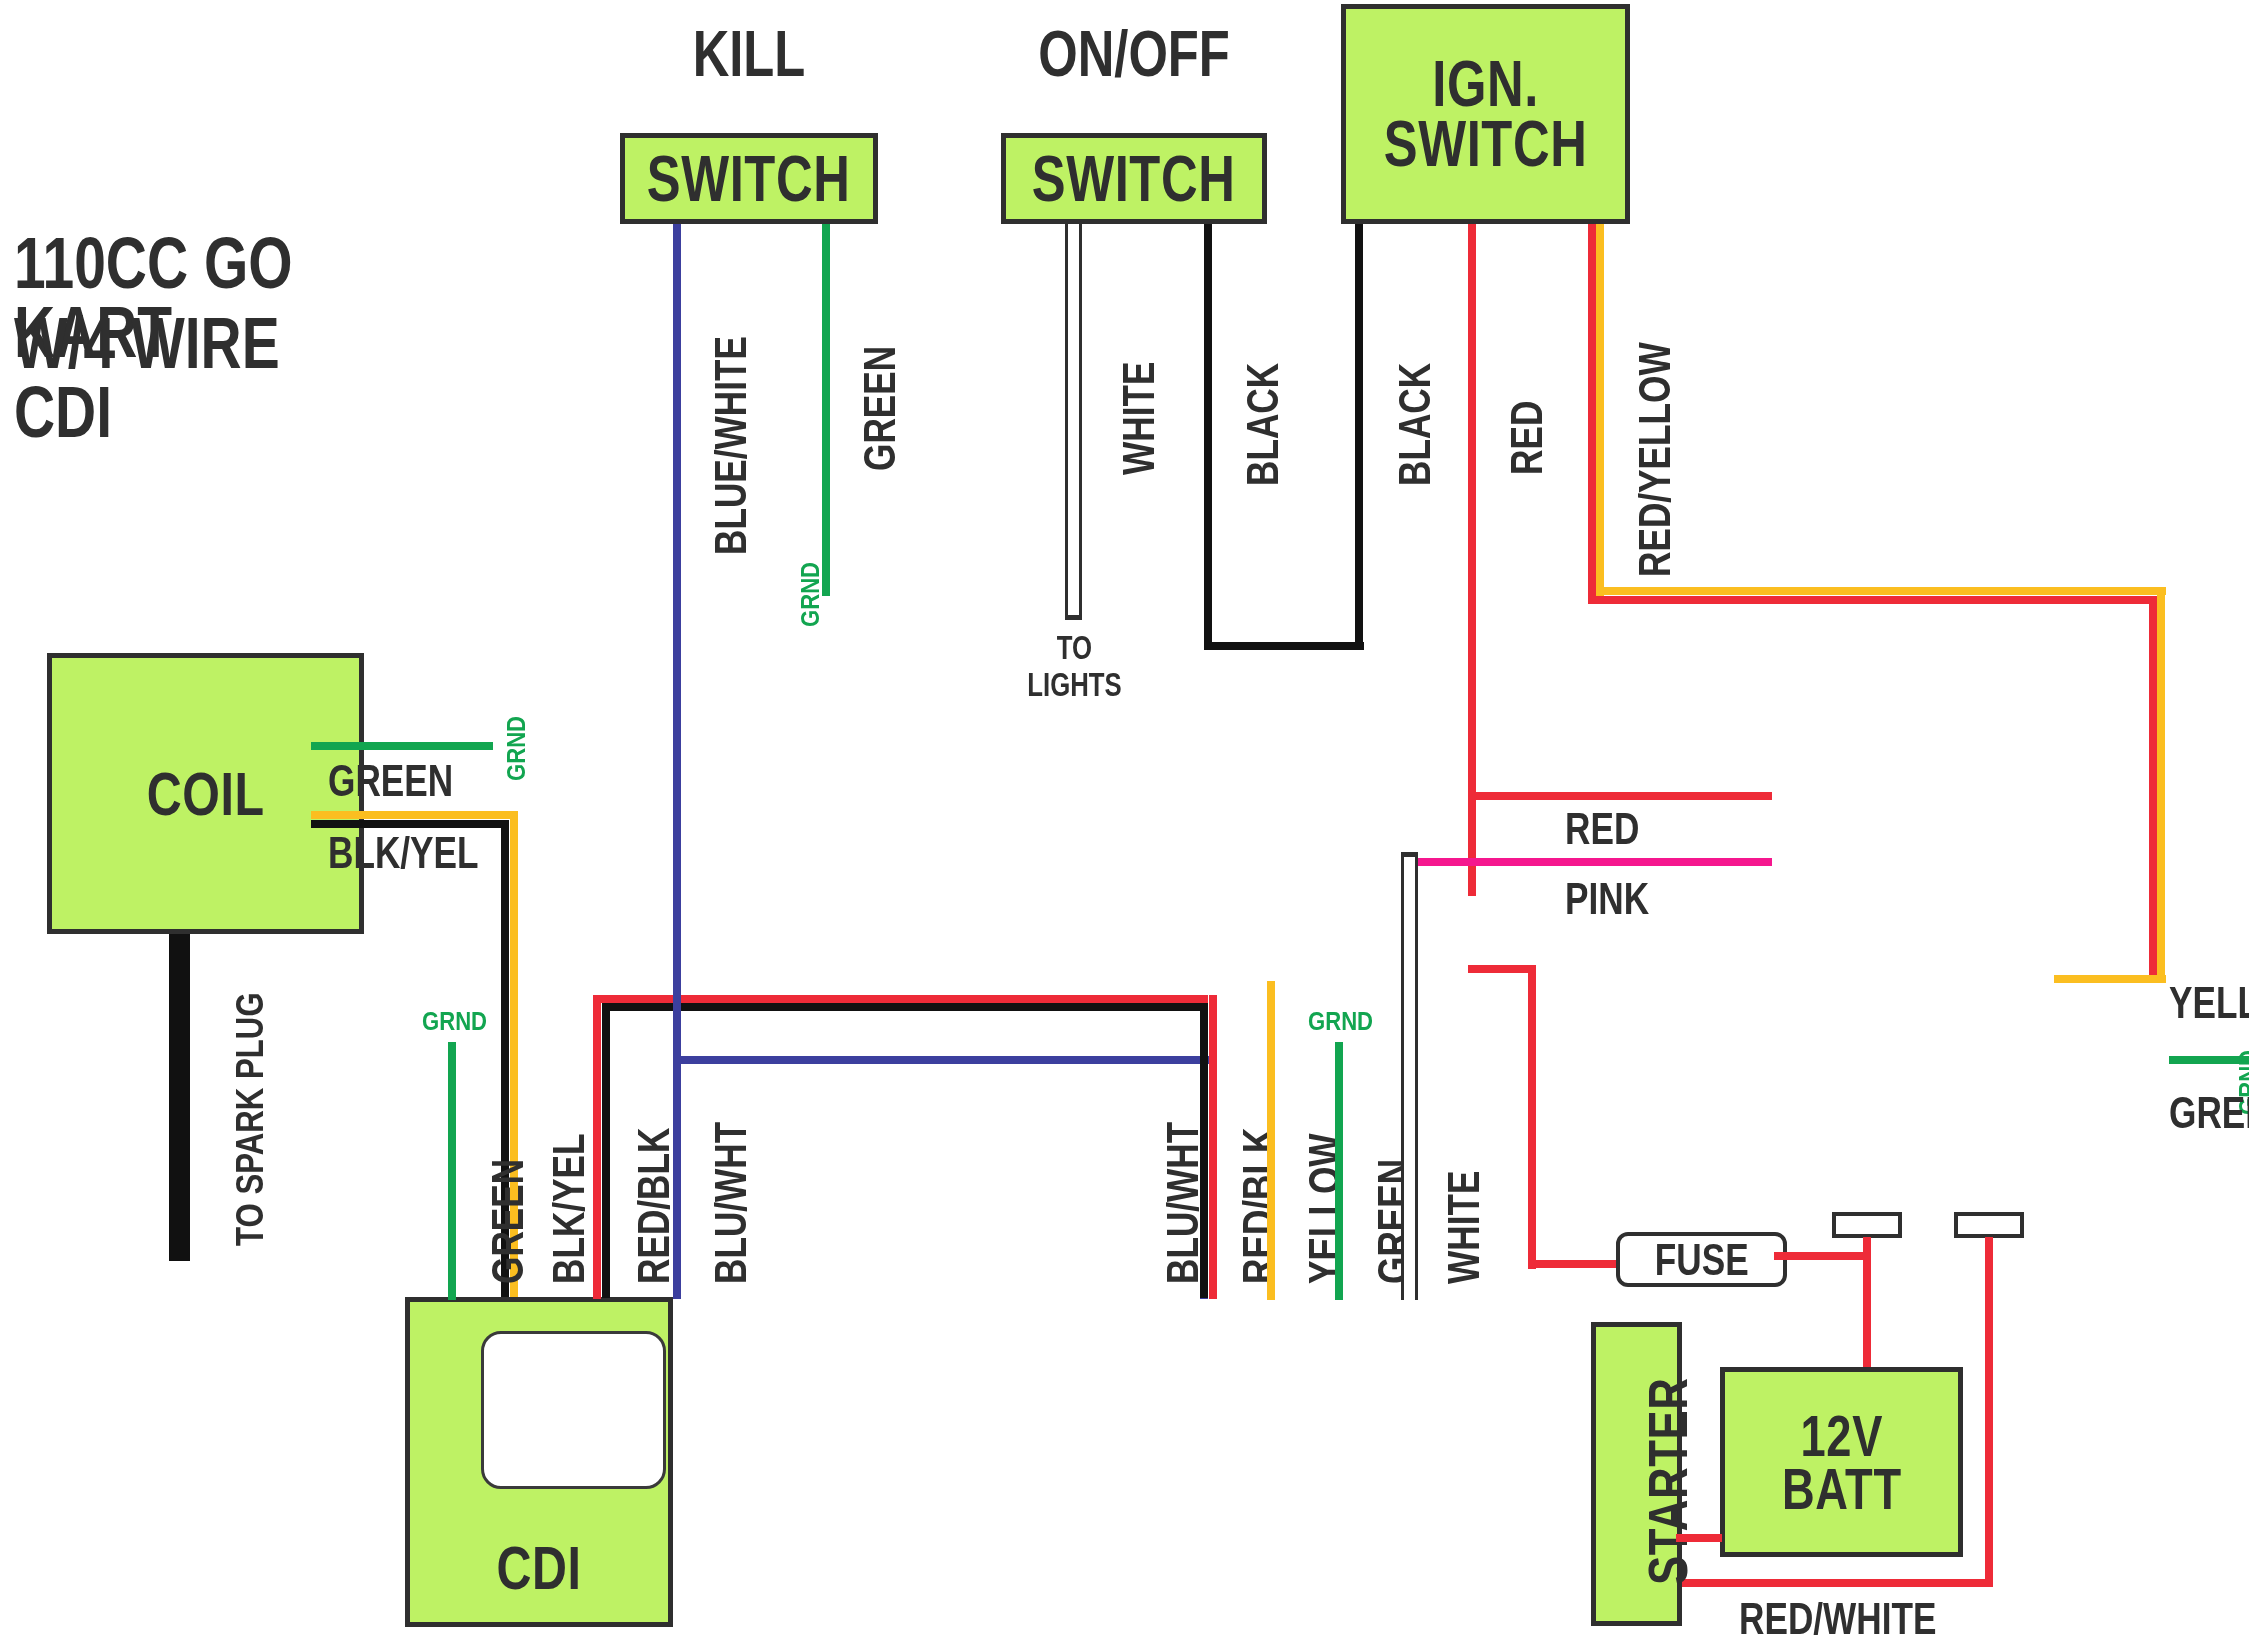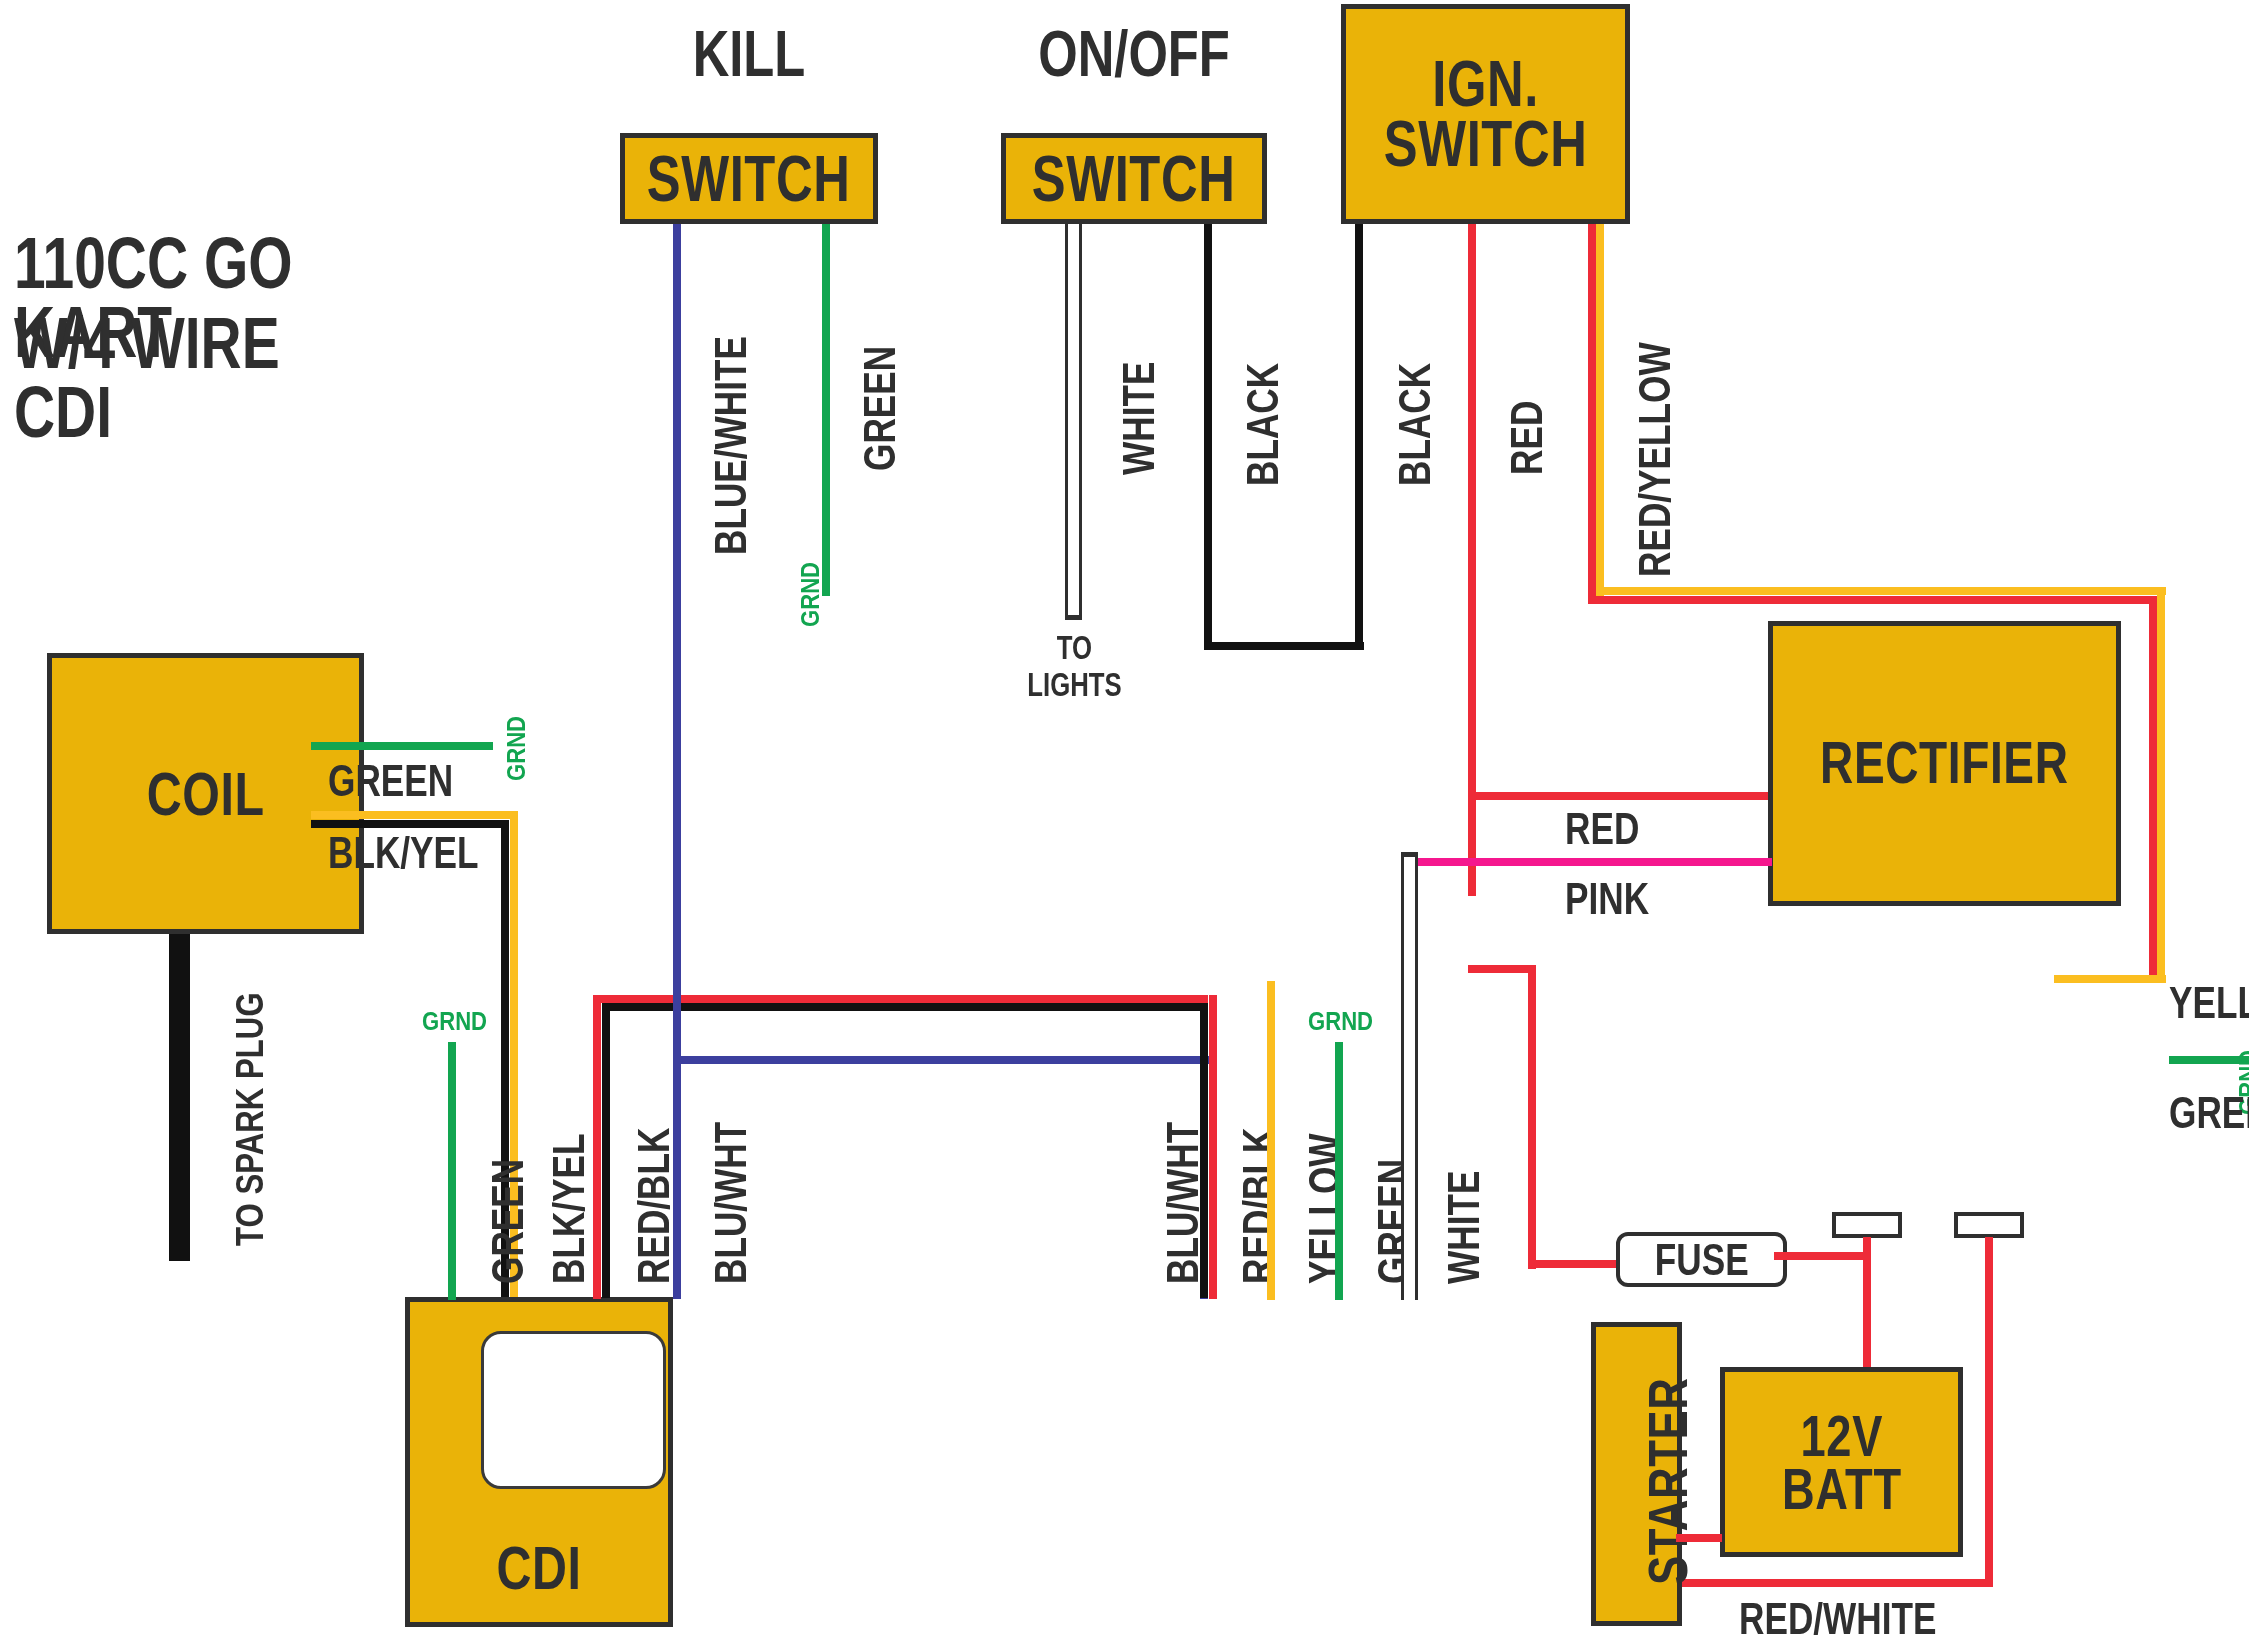--- a/index.html
+++ b/index.html
@@ -1,20 +1,20 @@
 <!DOCTYPE html>
 <html style="font-size:12px"><head>
 <meta charset="utf-8">
 <style>
   html,body{margin:0;padding:0;background:#fff;}
   body{font-family:"Liberation Sans", sans-serif;}
   #stage{position:relative;width:2250px;height:1649px;background:#fff;overflow:hidden;}
 
   
-  .box{position:absolute;border:5.3px solid #2f2f2f;background:#eab308;box-sizing:border-box;
+  .box{position:absolute;border:5.3px solid #2f2f2f;background:#bef264;box-sizing:border-box;
        display:flex;align-items:center;justify-content:center;}
   .box .lbl{font-weight:700;color:#2f2f2f;line-height:.92;text-align:center;
             font-stretch:condensed;transform:scaleX(.78);letter-spacing:0.8px;white-space:pre-line;}
 
   
   .cap{position:absolute;font-weight:700;color:#2f2f2f;line-height:.95;
        transform:scaleX(.78);transform-origin:center;white-space:pre-line;text-align:center;}
 
   
   .w{position:absolute;}
@@ -94,23 +94,20 @@
   <div class="wl rot" style="left:1630px;top:577px;font-size:44px;">RED/YELLOW</div>
 
   <div class="w wh" style="left:1588px;top:596px;width:570px;background:#ee2b38;"></div>
   <div class="w wh" style="left:1596px;top:587px;width:570px;background:#fbbe20;"></div>
 
   <div class="w wv" style="left:2149px;top:596px;height:387px;background:#ee2b38;"></div>
   <div class="w wv" style="left:2157px;top:587px;height:396px;background:#fbbe20;"></div>
 
   <div class="w wh" style="left:2054px;top:975px;width:112px;background:#fbbe20;"></div>
 
-  <div class="box" style="left:1768px;top:621px;width:353px;height:285px;">
-    <div class="lbl" style="font-size:59px;">RECTIFIER</div>
-  </div>
   <div class="wl flat" style="left:1565px;top:804px;font-size:44px;">RED</div>
 
   <div class="w wh" style="left:1413px;top:858px;width:359px;background:#f5178e;"></div>
   <div class="wl flat" style="left:1565px;top:874px;font-size:44px;">PINK</div>
 
 
   <div class="term" style="left:1832px;top:1212px;width:70px;height:26px;"></div>
   <div class="term" style="left:1954px;top:1212px;width:70px;height:26px;"></div>
 
   <div class="wl flat" style="left:2169px;top:978px;font-size:44px;">YELLOW</div>

